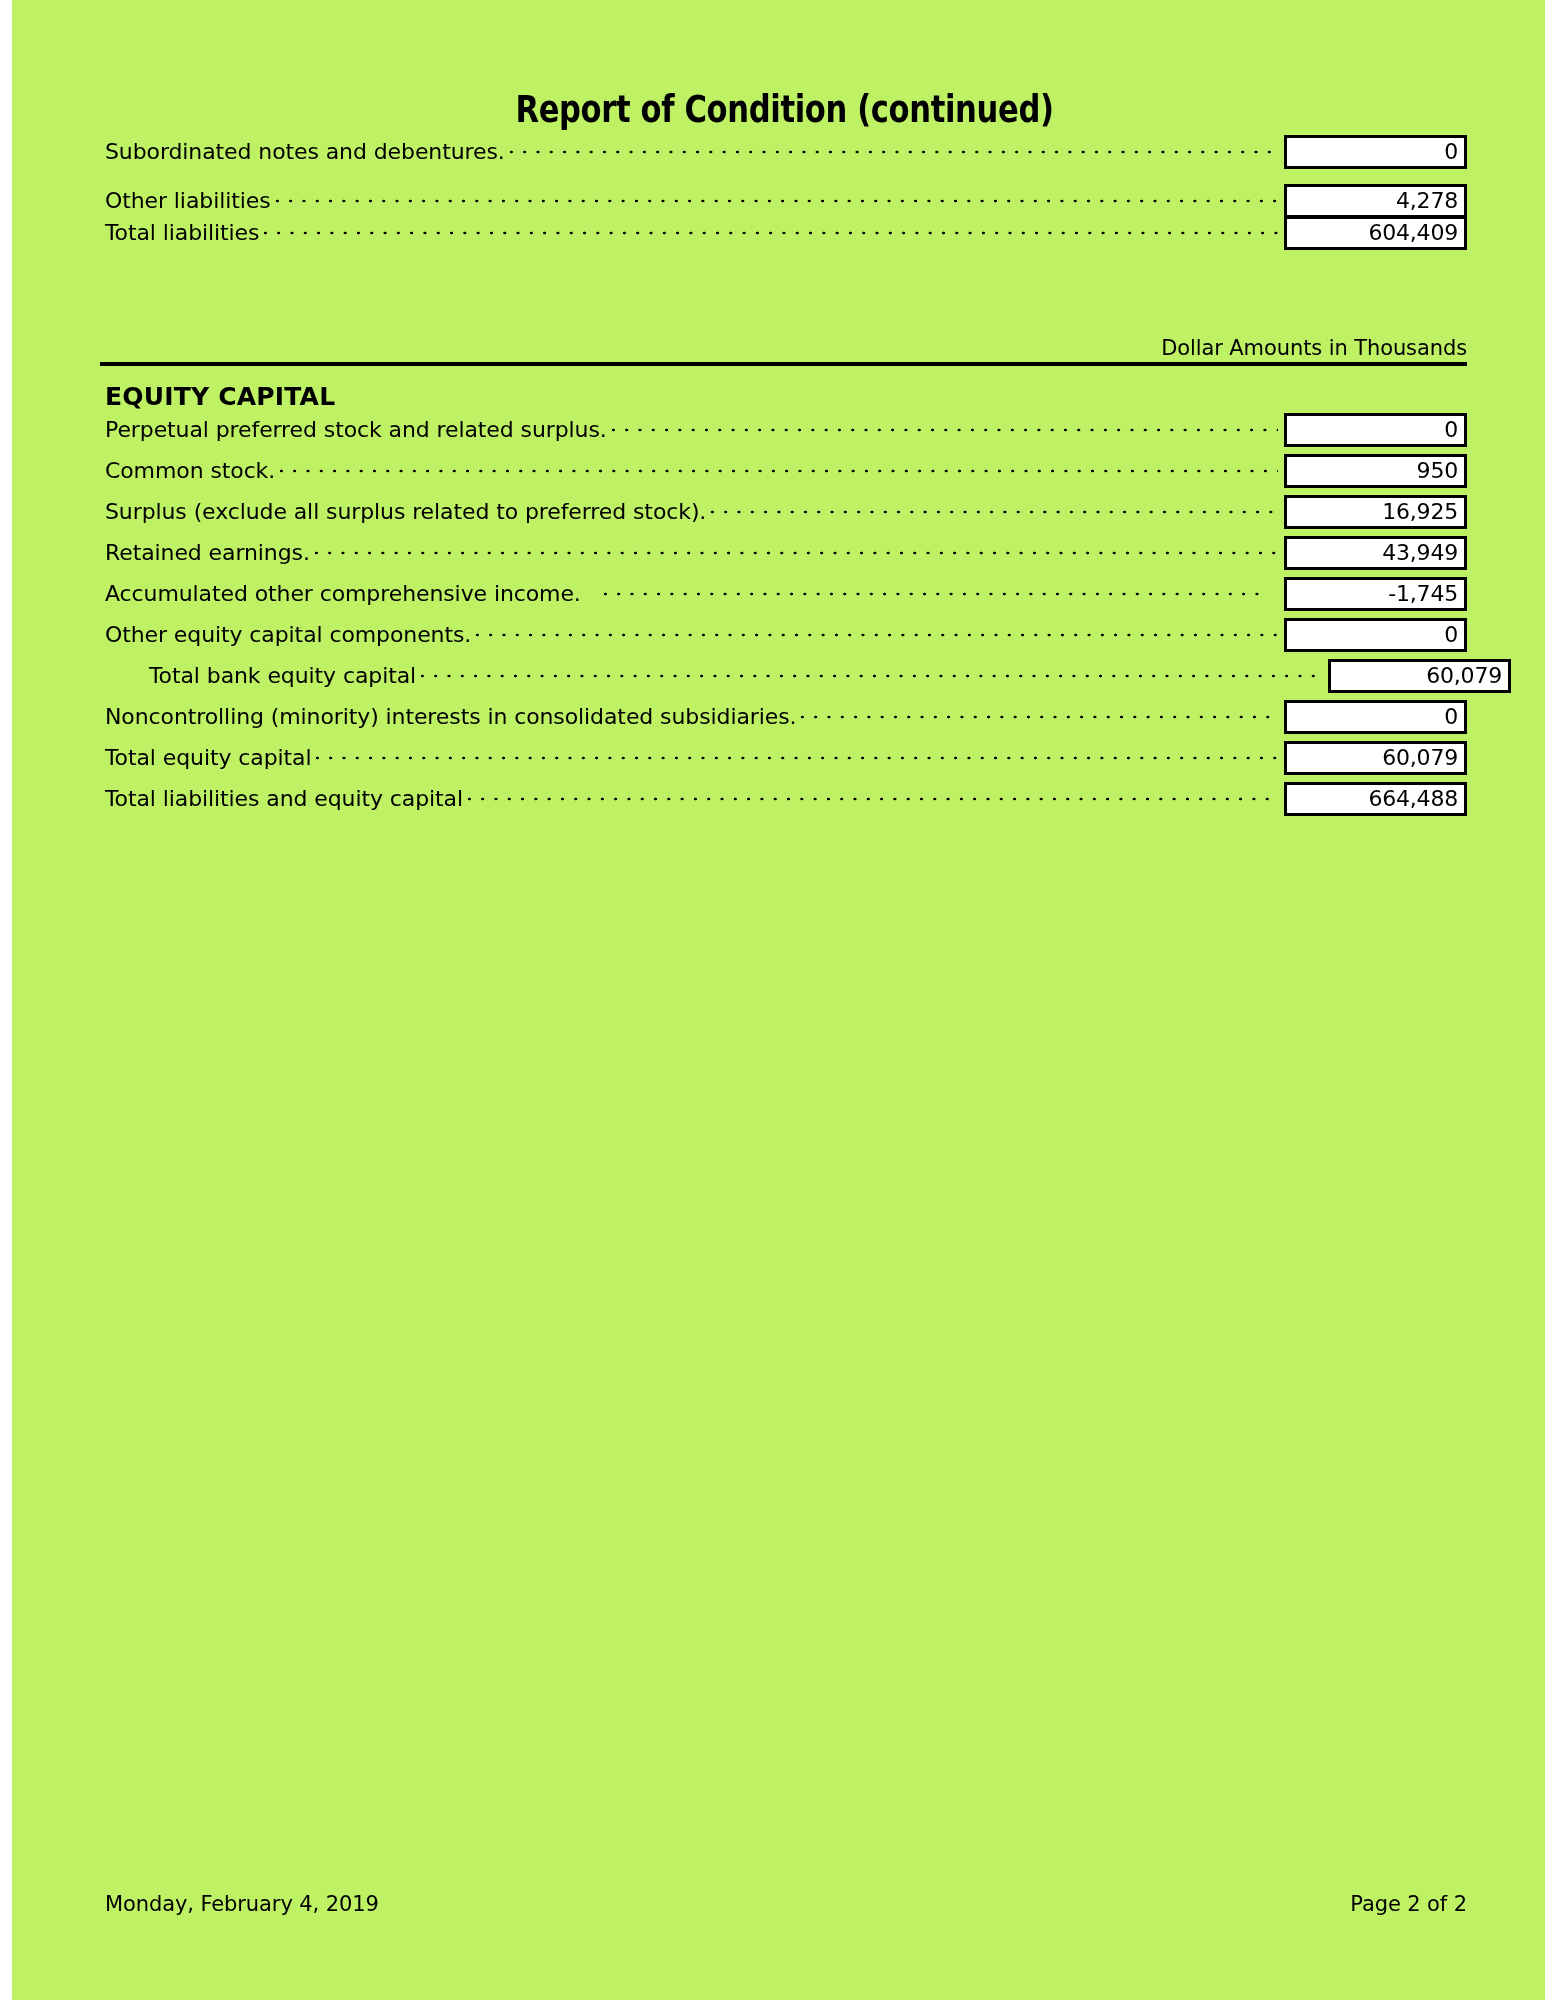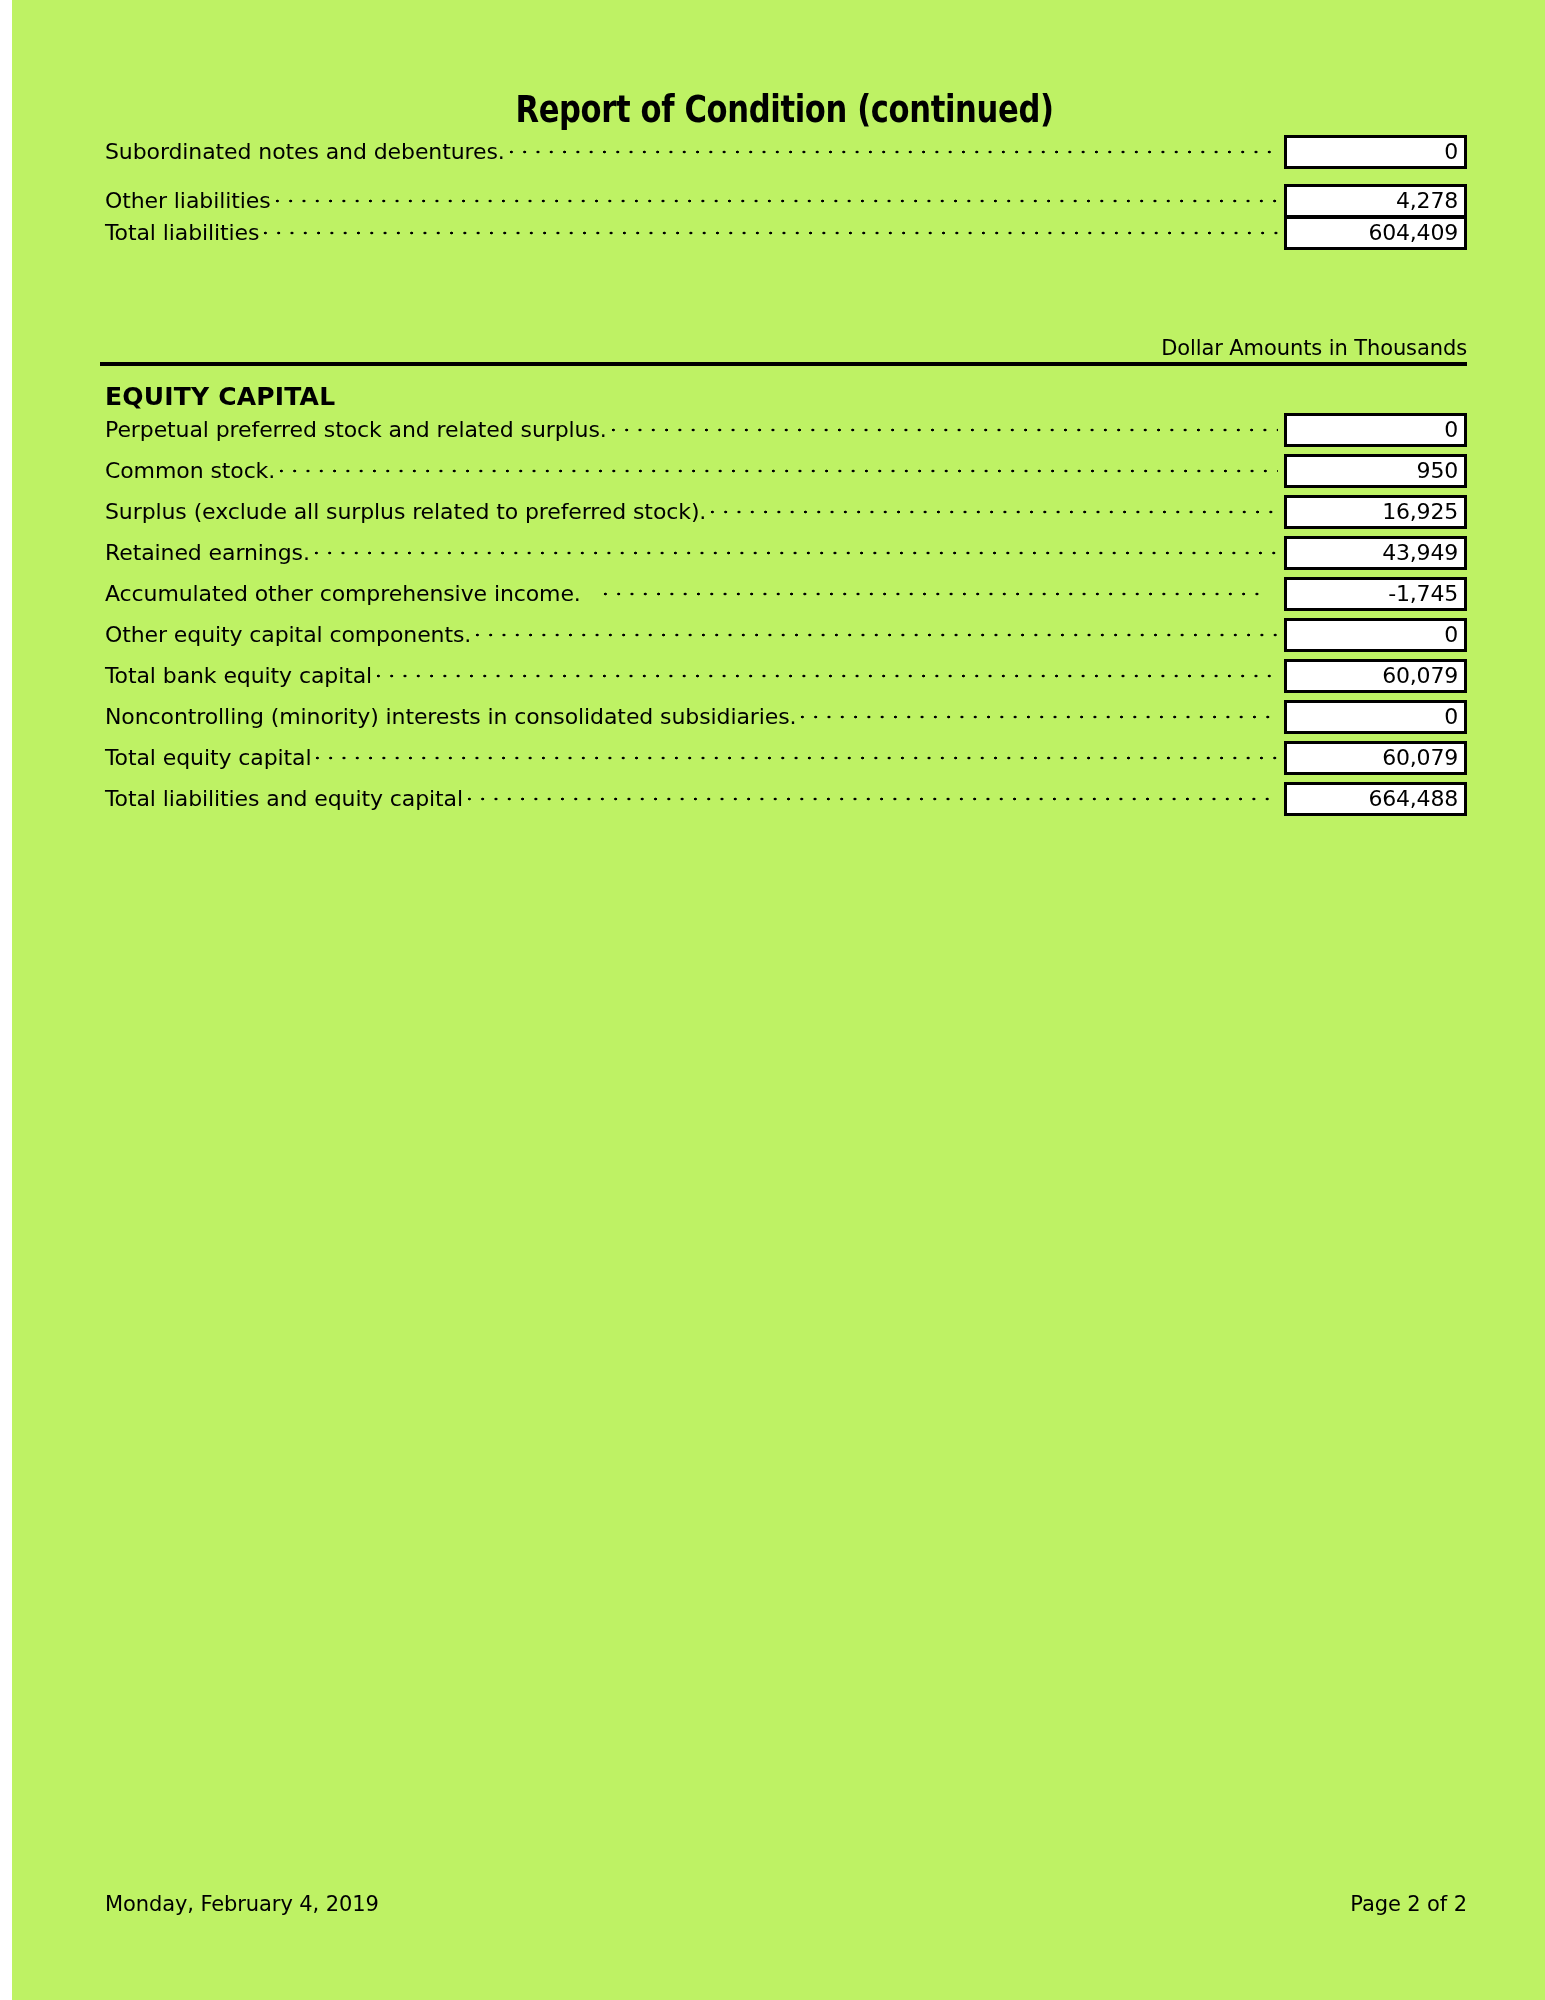--- a/index.html
+++ b/index.html
@@ -186,21 +186,21 @@
       <div class="row" style="top: 576px; gap: 18px;">
         <span class="row-label">Accumulated other comprehensive income.</span>
         <span class="leader"></span>
         <span class="value-box">-1,745</span>
       </div>
       <div class="row" style="top: 617px;">
         <span class="row-label">Other equity capital components.</span>
         <span class="leader"></span>
         <span class="value-box">0</span>
       </div>
-      <div class="row" style="top: 658px;">
+      <div class="row" style="top: 658px; margin-left: 44px;">
         <span class="row-label">Total bank equity capital</span>
         <span class="leader"></span>
         <span class="value-box">60,079</span>
       </div>
       <div class="row" style="top: 699px;">
         <span class="row-label">Noncontrolling (minority) interests in consolidated subsidiaries.</span>
         <span class="leader"></span>
         <span class="value-box">0</span>
       </div>
       <div class="row" style="top: 740px;">

